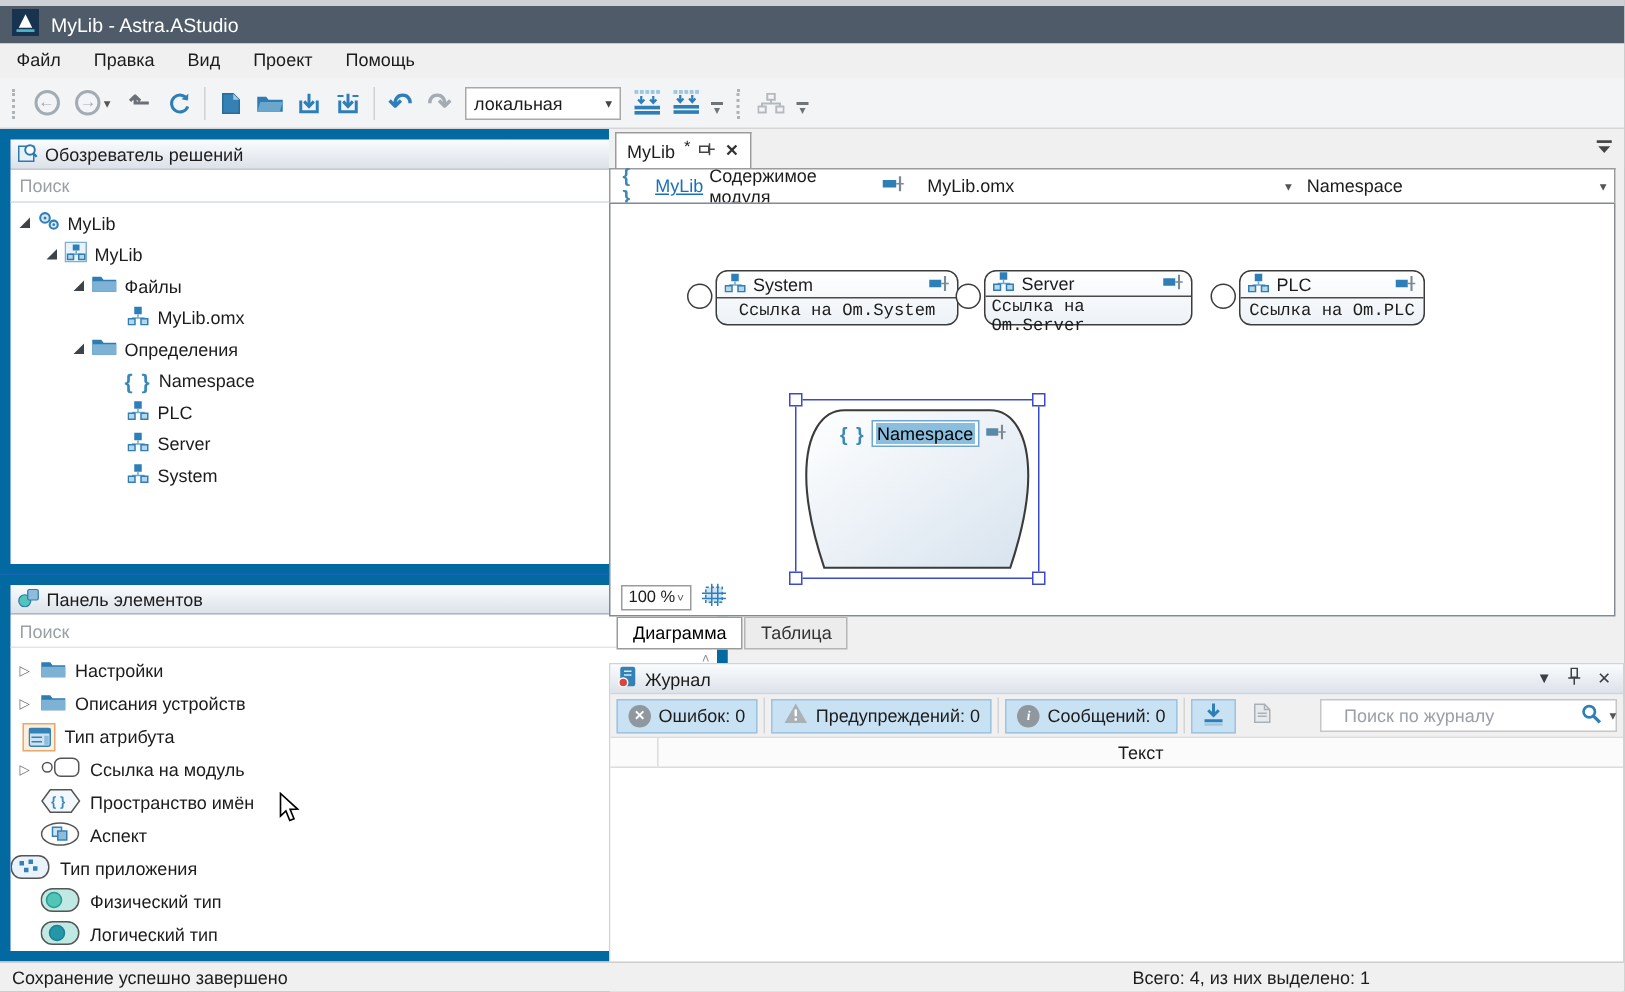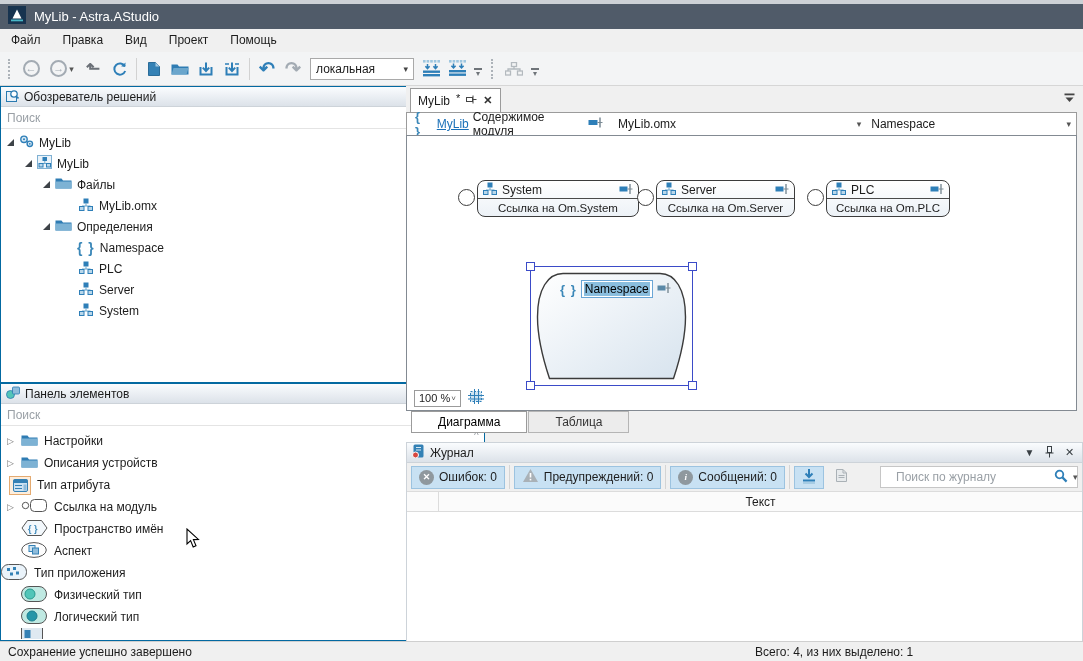--- a/index.html
+++ b/index.html
@@ -33,21 +33,21 @@
   .ovf .bar { width:8px; height:2px; background:#6f7479; margin-bottom:1px; }
   .ovf .tri { font-size:8px; color:#6f7479; line-height:5px; }
 
   
   .leftcol { position:absolute; left:0; top:86px; width:406px; height:555px; background:#f0f0f0;
              border-right:1px solid #b9bfc6; }
   .rightcol { position:absolute; left:406px; top:86px; width:677px; height:555px; }
 
   
   .panel { position:absolute; left:0; width:485px; display:flex; flex-direction:column; background:#1d4ed8;
-           border:1px solid #0369a1; }
+           border:7px solid #0369a1; }
   .phdr { height:20px; background:linear-gradient(#fafcfe,#dce2e9); border-bottom:1px solid #cdd3d9;
           display:flex; align-items:center; gap:5px; padding:0 5px; flex:none; }
   .phdr .ttl { flex:1; }
   .hbtn { width:15px; text-align:center; color:#3a4045; font-size:10px; }
   .srow { height:22px; background:#fff; border-bottom:1px solid #e4e4e4; display:flex;
           align-items:center; padding:0 6px; flex:none; gap:4px; }
   .srow input { flex:1; border:none; outline:none; font:12px "Liberation Sans", sans-serif; color:#333; background:transparent; }
   .srow input::placeholder { color:#9aa0a6; }
 
   .tree { flex:1; overflow:hidden; padding-top:3px; background:#fff; position:relative; }
@@ -77,38 +77,38 @@
   .bc-link { color:#1a70b8; text-decoration:underline; margin:0 4px 0 6px; }
   .bc-combo { height:19px; display:flex; align-items:center; padding:0 5px; }
   .bc-combo .arr { margin-left:auto; font-size:9px; color:#555; }
 
   .canvas { position:absolute; left:0; top:49px; width:671px; height:276px; background:#fff;
             border:1px solid #838a92; }
   .modbox { position:absolute; height:37px; border:1.4px solid #3c3c3c; border-radius:8px;
             background:linear-gradient(#ffffff,#edf2f7); display:flex; flex-direction:column; }
   .modbox .trow1 { height:18px; display:flex; align-items:center; gap:4px; padding:0 5px;
                    border-bottom:1px solid #4a4a4a; font-size:12px; }
-  .modbox .sub { flex:1; display:flex; align-items:center; justify-content:center; font-size:11.5px; padding:0 4px; }
+  .modbox .sub { flex:1; display:flex; align-items:center; justify-content:center; font-size:11.5px; padding:0 4px;font-family:Liberation Mono, monospace; }
   .conn { position:absolute; width:17px; height:17px; border:1.4px solid #3c3c3c; border-radius:50%; background:#fff; }
 
   .nsshape { position:absolute; left:129px; top:136px; width:151px; height:108px; }
   .nsinner { position:absolute; left:24px; top:8px; display:flex; align-items:center; gap:4px; }
   .nsedit { border:1px solid #6aa6d6; background:#fff; padding:1px 2px; }
   .nsedit span { background:#8abede; color:#000; padding:0 1px; font-size:12px; }
   .selrect { position:absolute; left:123px; top:130px; width:163px; height:120px;
              border:1px solid #3b4bc8; }
   .handle { position:absolute; width:9px; height:9px; background:#fff; border:1.5px solid #3b4bc8; }
 
   .zoomctl { position:absolute; left:7px; bottom:3px; display:flex; align-items:center; gap:7px; }
   .zoombox { width:47px; height:17px; border:1px solid #9b9b9b; background:#fff; display:flex;
              align-items:center; padding:0 4px; font-size:11px; }
   .zoombox .arr { margin-left:auto; font-size:8px; color:#555; }
 
   .viewtabs { position:absolute; left:0; top:325px; width:677px; height:22px; display:flex; padding-left:5px; gap:1px; }
-  .btab { height:22px; display:flex; align-items:center; padding:0 26px; background:#ececec;
+  .btab { height:22px; display:flex; align-items:center; padding:0 10px; background:#ececec;
           border:1px solid #b5b5b5; color:#333; }
   .btab.active { background:#fff; border-color:#9b9b9b; color:#000; }
 
   
   .journal { position:absolute; left:0; top:356px; width:677px; height:247px; display:flex;
              flex-direction:column; background:#fff; border:1px solid #cdd3d9; }
   .jtoolbar { height:28px; background:#f0f0f0; display:flex; align-items:center; padding:0 4px; gap:4px; flex:none; }
   .jbtn { height:23px; background:#c8e1f3; border:1px solid #9cc3e0; display:flex; align-items:center;
           gap:5px; padding:0 7px; }
   .jico { width:15px; height:15px; border-radius:50%; background:#8f989e; color:#fff; font-size:9px;

